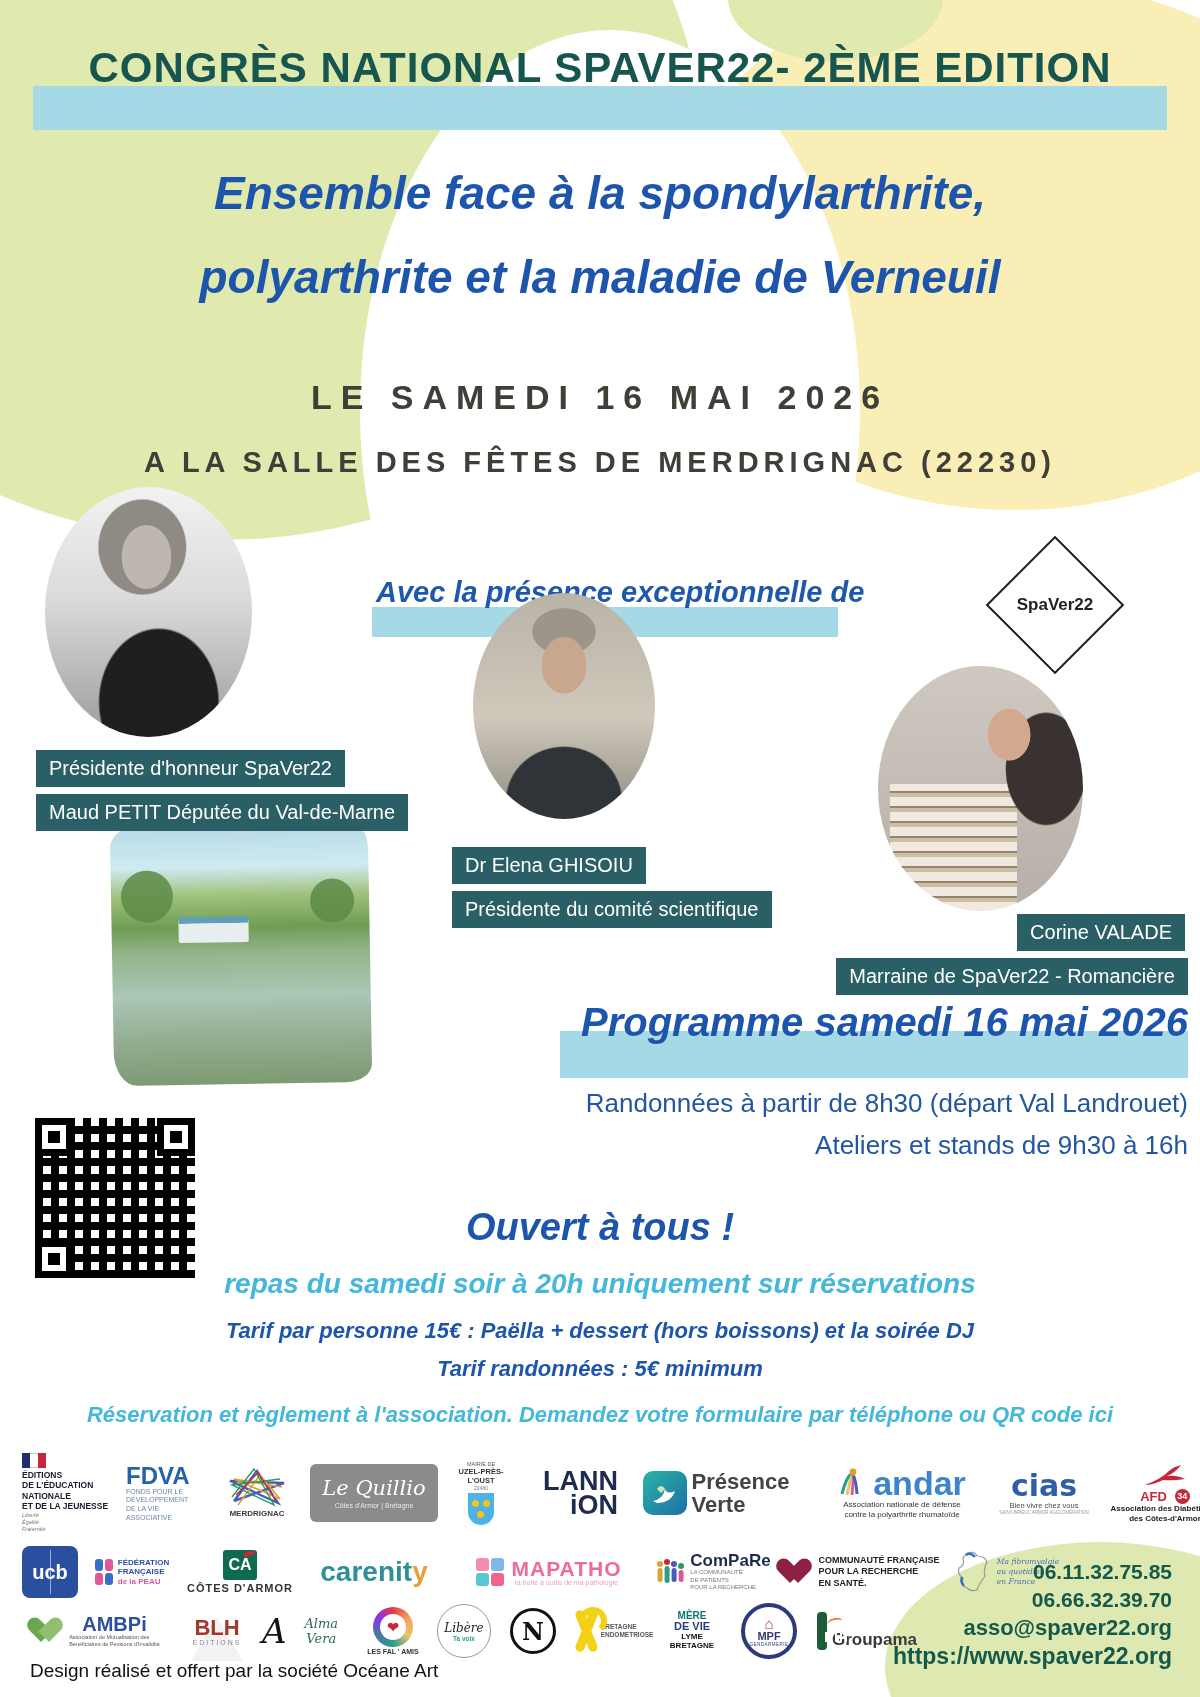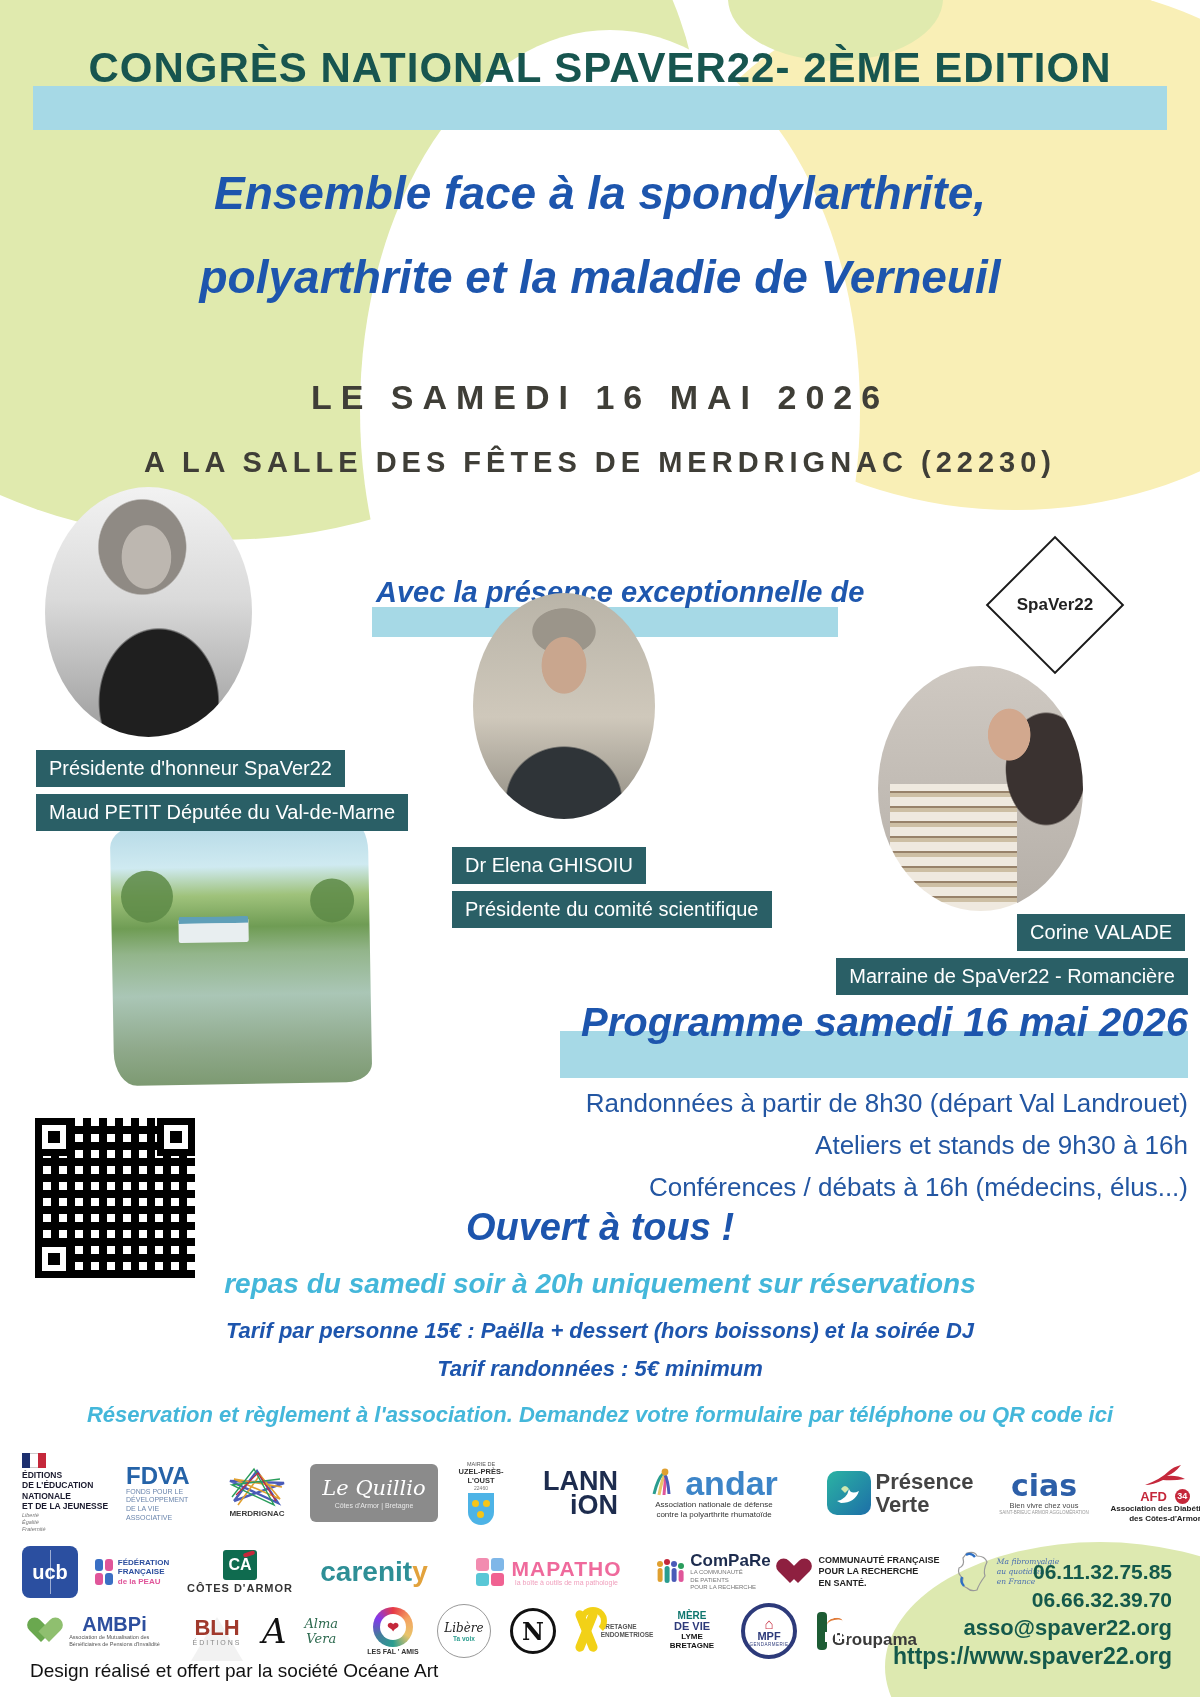--- a/index.html
+++ b/index.html
@@ -318,21 +318,20 @@
   <div id="lake">
     <div class="tree" style="left:4%;top:18%;width:52px;height:52px;"></div>
     <div class="tree" style="right:6%;top:22%;width:44px;height:44px;"></div>
     <div class="building"></div>
   </div>
 
   <div id="prog-bar"></div>
   <div id="prog-heading">Programme samedi 16 mai 2026</div>
   <div class="prog-line" id="prog-line-1">Randonnées à partir de 8h30 (départ Val Landrouet)</div>
   <div class="prog-line" id="prog-line-2">Ateliers et stands de 9h30 à 16h</div>
-  <div class="prog-line" id="prog-line-3">Conférences / débats à 16h (médecins, élus...)</div>
 
   <div id="qr">
     <div class="finder f-tl"></div>
     <div class="finder f-tr"></div>
     <div class="finder f-bl"></div>
   </div>
 
   <div class="center-line" id="open-line">Ouvert à tous !</div>
   <div class="center-line" id="dinner-line">repas du samedi soir à 20h uniquement sur réservations</div>
   <div class="center-line" id="price-line-1">Tarif par personne 15€ : Paëlla + dessert (hors boissons) et la soirée DJ</div>
@@ -384,47 +383,47 @@
       <div class="u3">22460</div>
       <div class="shield">
           <i class="s1"></i>
           <i class="s2"></i>
           <i class="s3"></i>
         </div>
     </div>
     <div class="chip" id="lg-lannion">
       <div class="l1">LANN</div>
       <div class="l2">iON</div>
+    </div>
+    <div class="chip" id="lg-presence">
+      <div class="row">
+        <div class="pv-ico">
+          <svg width="32" height="28" viewBox="0 0 32 28">
+              <path d="M4 22 Q14 20 16 10 Q18 16 26 12 Q22 24 8 24 Z" fill="#fff"></path>
+              <path d="M8 10 Q12 4 16 10 L12 14 Z" fill="#cfe8b0"></path>
+            </svg>
+        </div>
+        <div class="pvt">
+          <span>Présence</span><br><span>Verte</span>
+        </div>
+      </div>
     </div>
     <div class="chip" id="lg-andar">
       <div class="row">
         <svg width="26" height="30" viewBox="0 0 26 30">
           <path d="M4 26 Q8 10 13 6" stroke="#2a9d8f" stroke-width="3" fill="none"></path>
           <path d="M9 27 Q12 12 14 8" stroke="#e9c46a" stroke-width="3" fill="none"></path>
           <path d="M14 27 Q15 14 16 8" stroke="#e0569a" stroke-width="3" fill="none"></path>
           <path d="M19 26 Q18 12 15 7" stroke="#4a5bb8" stroke-width="3" fill="none"></path>
           <circle cx="15" cy="4" r="3.4" fill="#e0a030"></circle>
         </svg>
         <span class="aname">andar</span>
       </div>
       <div class="ad">
         <span>Association nationale de défense</span><br><span>contre la polyarthrite rhumatoïde</span>
-      </div>
-    </div>
-    <div class="chip" id="lg-presence">
-      <div class="row">
-        <div class="pv-ico">
-          <svg width="32" height="28" viewBox="0 0 32 28">
-              <path d="M4 22 Q14 20 16 10 Q18 16 26 12 Q22 24 8 24 Z" fill="#fff"></path>
-              <path d="M8 10 Q12 4 16 10 L12 14 Z" fill="#cfe8b0"></path>
-            </svg>
-        </div>
-        <div class="pvt">
-          <span>Présence</span><br><span>Verte</span>
-        </div>
       </div>
     </div>
     <div class="chip" id="lg-cias">
       <div class="cname">cias</div>
       <div class="csub">Bien vivre chez vous</div>
       <div class="csub2">SAINT-BRIEUC ARMOR AGGLOMÉRATION</div>
     </div>
     <div class="chip" id="lg-afd">
       <svg width="44" height="26" viewBox="0 0 44 26">
         <path d="M2 22 Q18 16 26 8 Q30 4 38 2 Q32 10 24 13 Q34 12 42 16 Q30 18 20 17 Q10 22 2 22Z" fill="#c5283b"></path>

